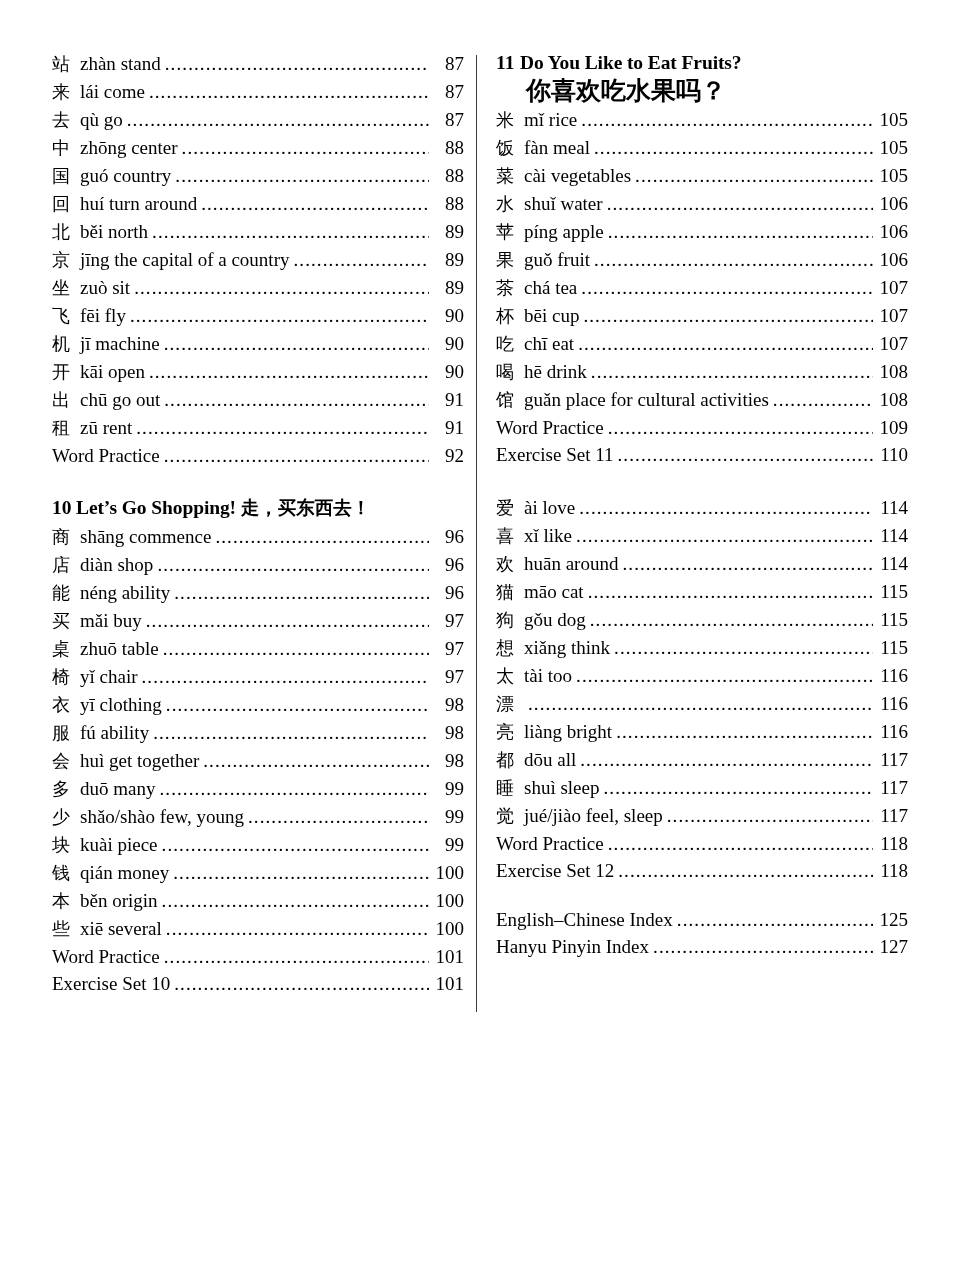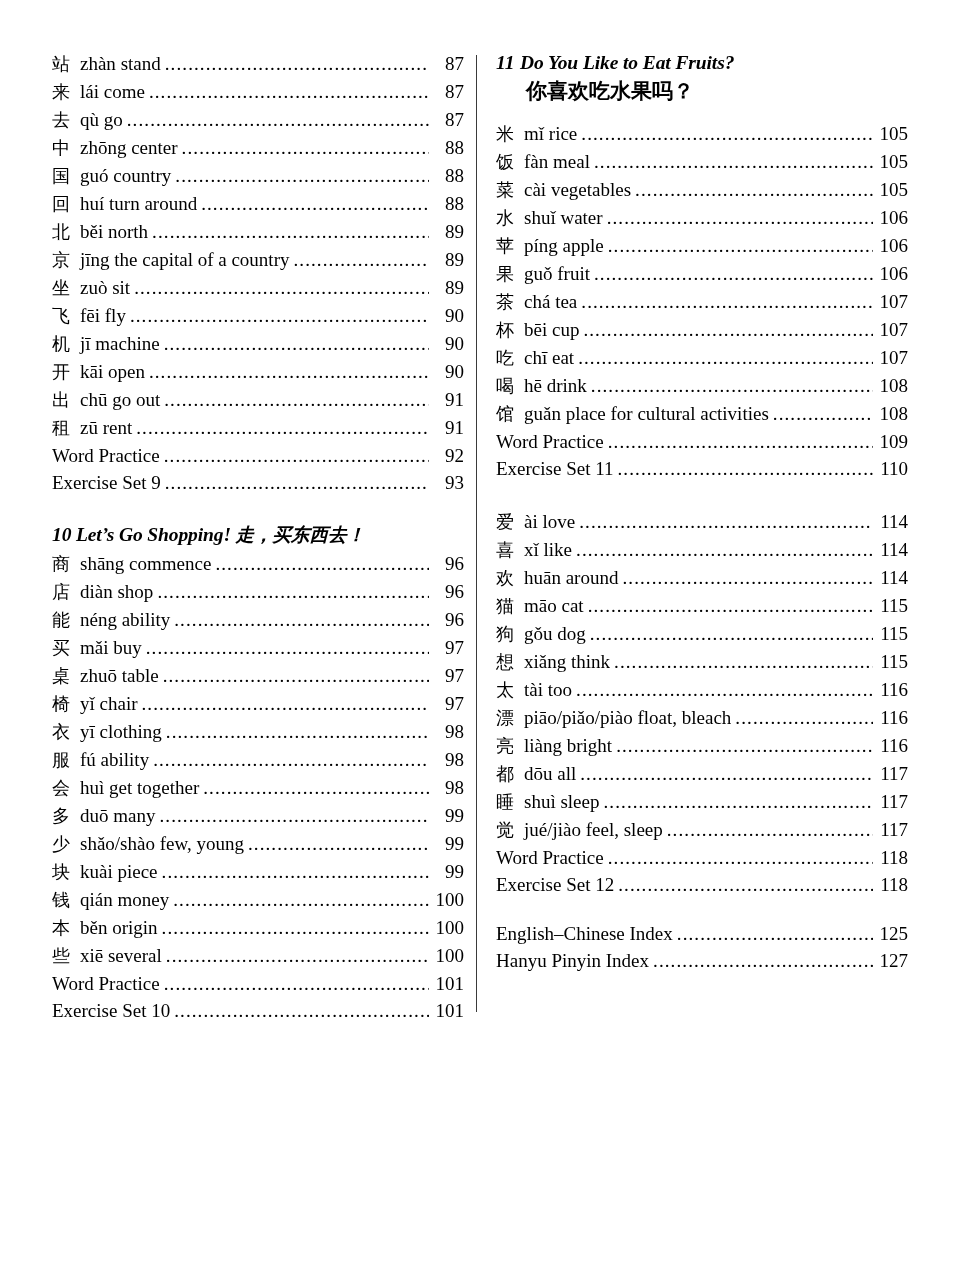--- a/index.html
+++ b/index.html
@@ -51,40 +51,39 @@
     background: #3a3a3a;
   }
 
   
   .section-head {
     font-weight: bold;
     font-size: 19.5px;
     line-height: 26px;
     margin-bottom: 2px;
     white-space: nowrap;
-    font-style: italic;
   }
   .section-head .num {
     display: inline-block;
     min-width: 24px;
   }
   .section-head .title-en {
     letter-spacing: -0.1px;
   }
   .section-head .title-cn {
     font-weight: bold;
     font-size: 18.5px;
   }
   .section-head-sub {
     font-weight: bold;
-    font-size: 21px;
+    font-size: 25px;
     line-height: 26px;
     padding-left: 30px;
     white-space: nowrap;
-    margin-bottom: 16px;
+    margin-bottom: 2px;
   }
 
   
   .entry {
     display: flex;
     align-items: baseline;
     font-size: 19px;
     line-height: 27px;
     white-space: nowrap;
   }
@@ -222,25 +221,20 @@
           <span class="hanzi">租</span>
           <span class="label"><span class="pinyin">zū</span><span class="gloss"> rent</span></span>
           <span class="leader"></span>
           <span class="page-num">91</span>
         </div>
         <div class="entry plain">
           <span class="label"><span class="gloss">Word Practice</span></span>
           <span class="leader"></span>
           <span class="page-num">92</span>
         </div>
-        <div class="entry plain">
-          <span class="label"><span class="gloss">Exercise Set 9</span></span>
-          <span class="leader"></span>
-          <span class="page-num">93</span>
-        </div>
         <div class="gap-lg"></div>
         <div class="section-head"><span class="num">10</span><span class="title-en">Let’s Go Shopping!</span><span class="title-cn"> 走，买东西去！</span></div>
         <div class="entry plain">
           <span class="hanzi">商</span>
           <span class="label"><span class="pinyin">shāng</span><span class="gloss"> commence</span></span>
           <span class="leader"></span>
           <span class="page-num">96</span>
         </div>
         <div class="entry plain">
           <span class="hanzi">店</span>
@@ -454,21 +448,20 @@
           <span class="page-num">115</span>
         </div>
         <div class="entry plain">
           <span class="hanzi">太</span>
           <span class="label"><span class="pinyin">tài</span><span class="gloss"> too</span></span>
           <span class="leader"></span>
           <span class="page-num">116</span>
         </div>
         <div class="entry plain">
           <span class="hanzi">漂</span>
-          <span class="label"><span class="pinyin">piāo/piǎo/piào</span><span class="gloss"> float, bleach</span></span>
           <span class="leader"></span>
           <span class="page-num">116</span>
         </div>
         <div class="entry plain">
           <span class="hanzi">亮</span>
           <span class="label"><span class="pinyin">liàng</span><span class="gloss"> bright</span></span>
           <span class="leader"></span>
           <span class="page-num">116</span>
         </div>
         <div class="entry plain">

